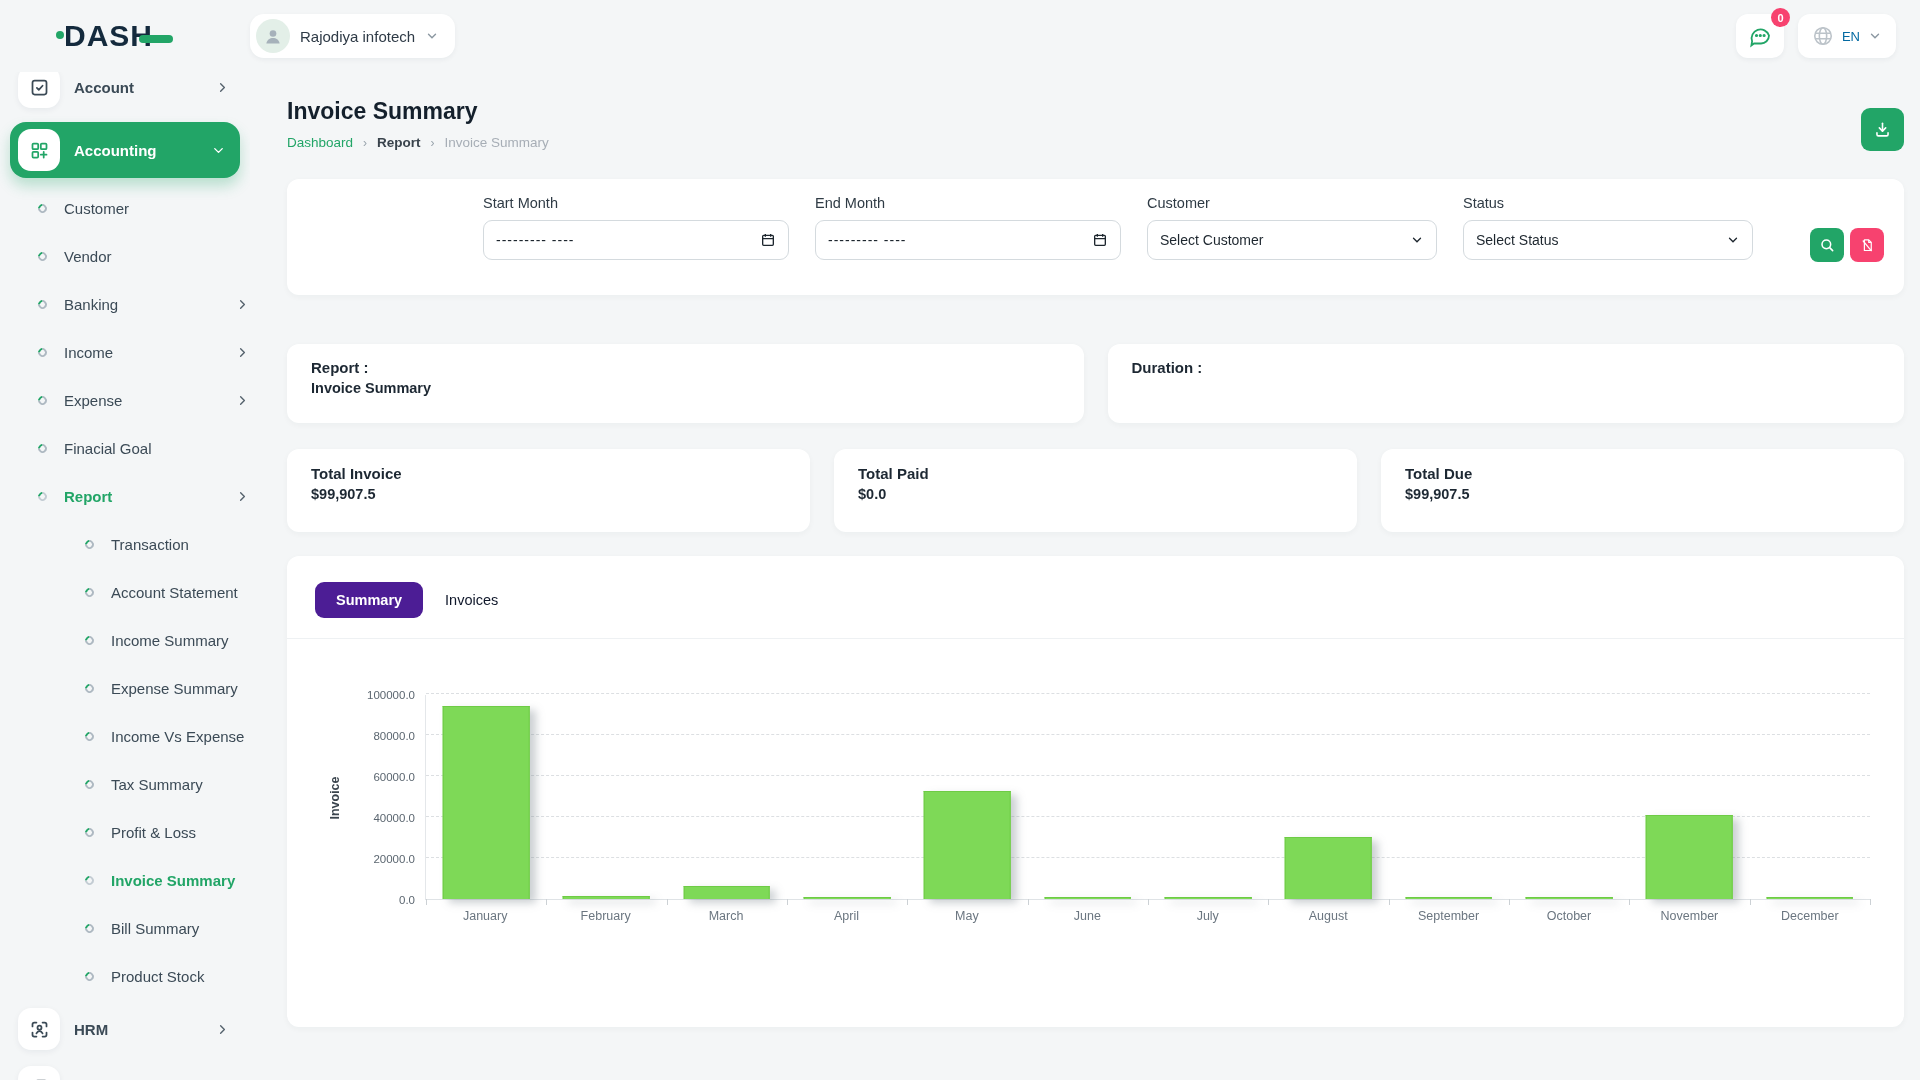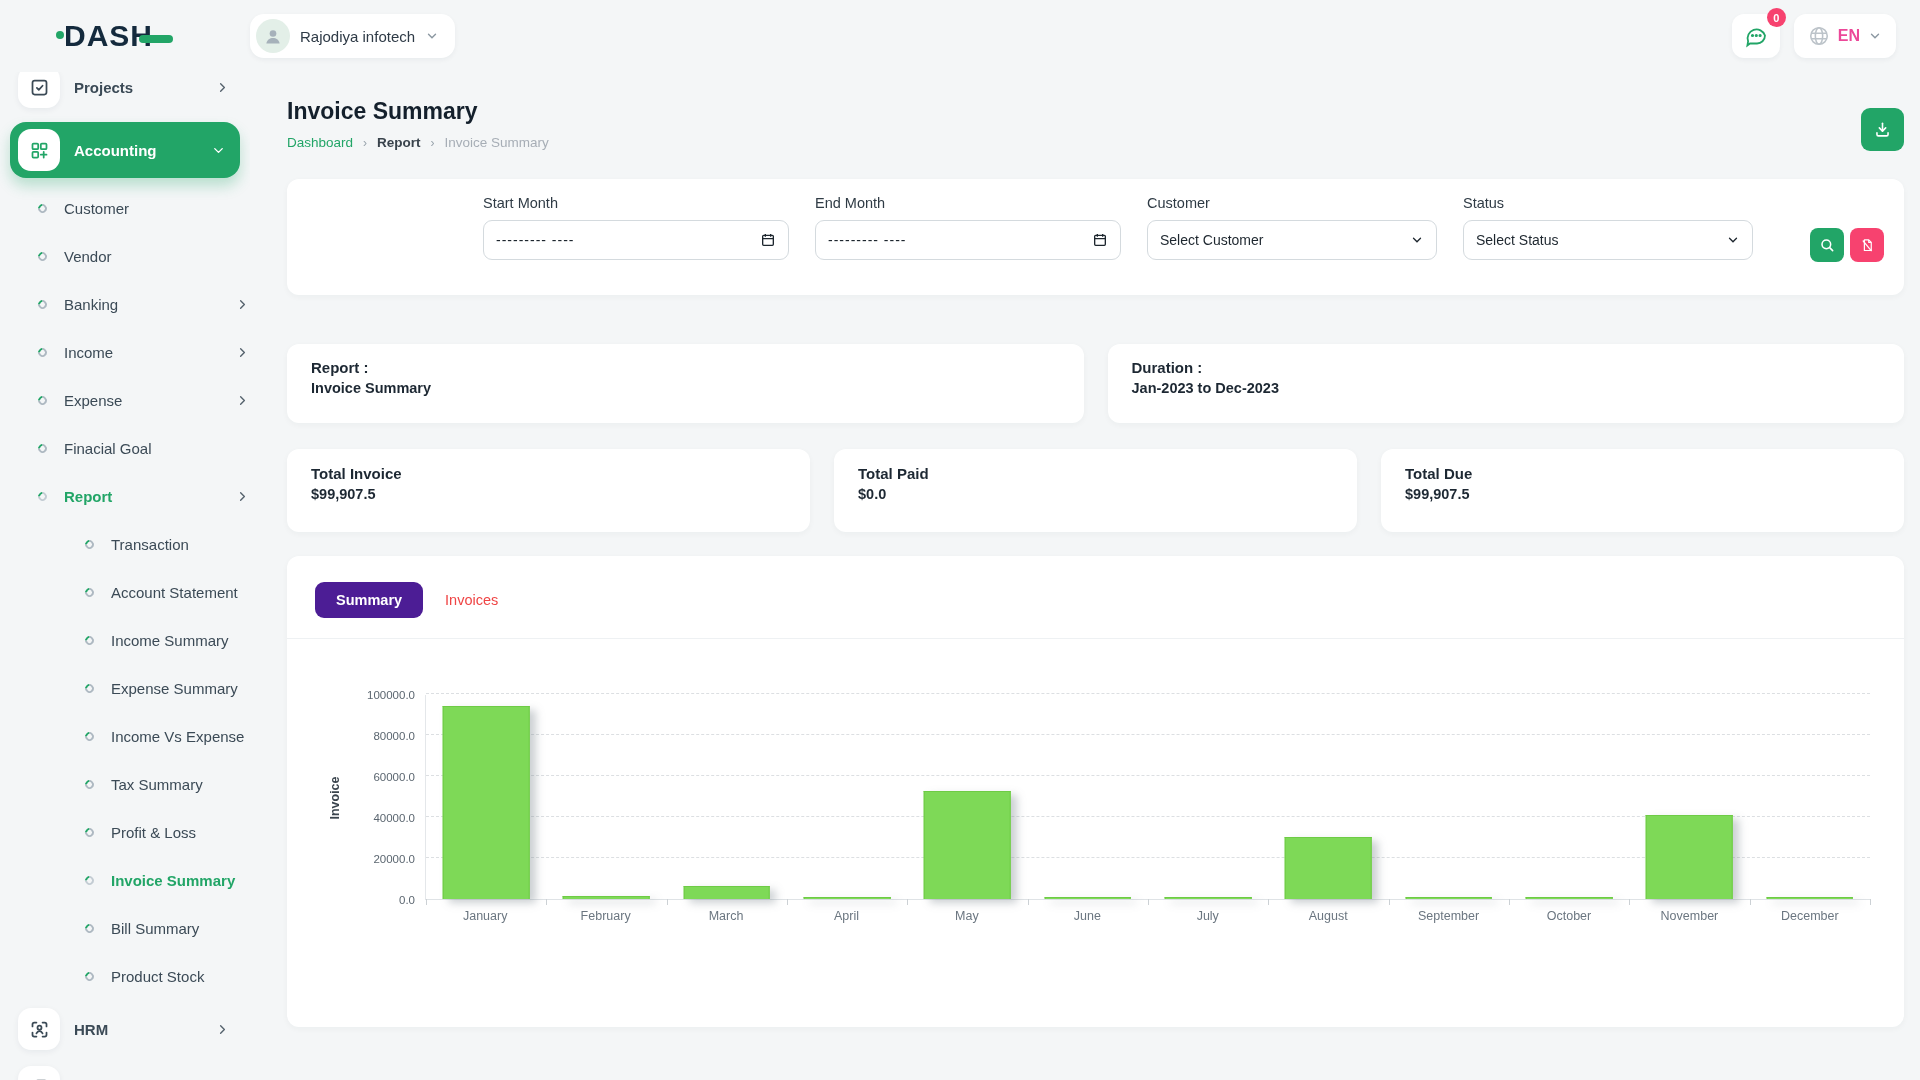--- a/index.html
+++ b/index.html
@@ -25,21 +25,21 @@
   .user-name { font-size:15px; color:#2e3a46; }
   .chev-sm { color:#8b97a1; display:flex; }
   .top-right { margin-left:auto; display:flex; align-items:center; gap:14px; }
   .chat-pill { position:relative; width:48px; height:44px; background:#fff; border-radius:12px;
     display:flex; align-items:center; justify-content:center; box-shadow:0 2px 5px rgba(20,40,60,.05); cursor:pointer; }
   .chat-badge { position:absolute; top:-6px; right:-6px; min-width:19px; height:19px; padding:0 5px;
     border-radius:10px; background:#f7426f; color:#fff; font-size:11px; font-weight:700;
     display:flex; align-items:center; justify-content:center; }
   .lang-pill { height:44px; background:#fff; border-radius:12px; display:flex; align-items:center;
     gap:8px; padding:0 14px; box-shadow:0 2px 5px rgba(20,40,60,.05); cursor:pointer; }
-  .lang-code { color:#ec4899; font-size:16px; font-weight:700; }
+  .lang-code { color:#0369a1; font-size:13px; font-weight:400; }
 
   
   .sidebar { position:absolute; top:72px; bottom:0; left:0; width:250px; overflow:hidden; }
   .snav { margin-top:-14px; }
   .snav-row { display:flex; align-items:center; height:48px; cursor:pointer; font-size:15px; color:#3b4a56; }
   .snav-row.icon { height:58px; padding:0 20px 0 18px; gap:14px; font-weight:600; }
   .snav-iconbox { width:42px; height:42px; background:#fff; border-radius:13px; flex:0 0 auto;
     display:flex; align-items:center; justify-content:center; color:#3b4a56;
     box-shadow:0 2px 6px rgba(20,40,60,.06); }
   .snav-row.active { background:#22a567; border-radius:16px; margin:6px 10px; height:56px;
@@ -90,21 +90,21 @@
   .info-value { font-size:14.5px; font-weight:700; color:#1d2833; margin-top:4px; }
 
   .stats-row { display:flex; gap:24px; margin-top:26px;align-items:center; }
   .stat-card { flex:1; height:83px; padding:16px 24px; }
 
   
   .chart-card { margin-top:24px; height:471px; padding:26px 28px 0; }
   .tabs { display:flex; align-items:center; gap:22px; }
   .tab { font-size:14.5px; cursor:pointer; }
   .tab.active { background:#4c1d95; color:#fff; font-weight:600; padding:10px 21px; border-radius:9px; }
-  .tab.plain { color:#ef4444; }
+  .tab.plain { color:#0f172a; }
   .tabs-divider { border-bottom:1px solid #eef1f3; margin:20px -28px 0; }
 
   .chart-wrap { display:flex; margin-top:56px; padding:0 6px; }
   .ylab-box { width:26px; position:relative; }
   .ylab { position:absolute; top:96px; left:-26px; transform:rotate(-90deg); transform-origin:center;
     width:80px; text-align:center; font-size:12.5px; font-weight:700; color:#39434c; }
   .yaxis { width:78px; position:relative; height:205px; }
   .ytick { position:absolute; right:10px; font-size:11.5px; color:#5b6670; }
   .plotcol { flex:1; }
   .plot { position:relative; height:205px; border-left:1px solid #e4e7ea; border-bottom:1px solid #dfe3e6; }
@@ -177,21 +177,21 @@
 
   <aside class="sidebar">
     <nav class="snav" id="sidebar-nav">
         <div class="snav-row icon">
           <span class="snav-iconbox">
             <svg width="21" height="21" viewBox="0 0 24 24" fill="none" stroke="currentColor" stroke-width="2" stroke-linecap="round" stroke-linejoin="round">
               <rect x="4" y="4" width="16" height="16" rx="2.5"></rect>
               <path d="M9 12.5l2.2 2.2L15.5 10"></path>
             </svg>
           </span>
-          <span class="snav-label">Projects</span>
+          <span class="snav-label">Account</span>
           <span class="snav-chev right">
             <svg width="15" height="15" viewBox="0 0 24 24" fill="none" stroke="currentColor" stroke-width="2.2" stroke-linecap="round" stroke-linejoin="round">
               <polyline points="9 6 15 12 9 18"></polyline>
             </svg>
           </span>
         </div>
         <div class="snav-row icon active">
           <span class="snav-iconbox">
             <svg width="21" height="21" viewBox="0 0 24 24" fill="none" stroke="currentColor" stroke-width="2" stroke-linecap="round">
               <rect x="4" y="4" width="6.5" height="6.5" rx="1.2"></rect>
@@ -422,21 +422,20 @@
       </div>
     </section>
 
     <section class="info-row">
       <div class="card info-card">
         <div class="info-label">Report :</div>
         <div class="info-value">Invoice Summary</div>
       </div>
       <div class="card info-card">
         <div class="info-label">Duration :</div>
-        <div class="info-value">Jan-2023 to Dec-2023</div>
       </div>
     </section>
 
     <section class="stats-row">
       <div class="card stat-card">
         <div class="info-label">Total Invoice</div>
         <div class="info-value">$99,907.5</div>
       </div>
       <div class="card stat-card">
         <div class="info-label">Total Paid</div>

